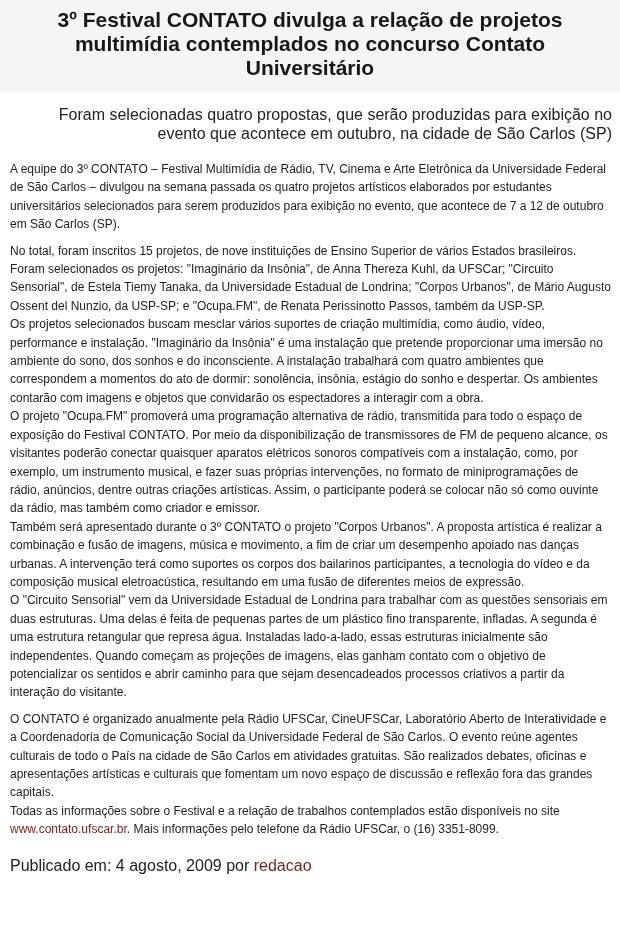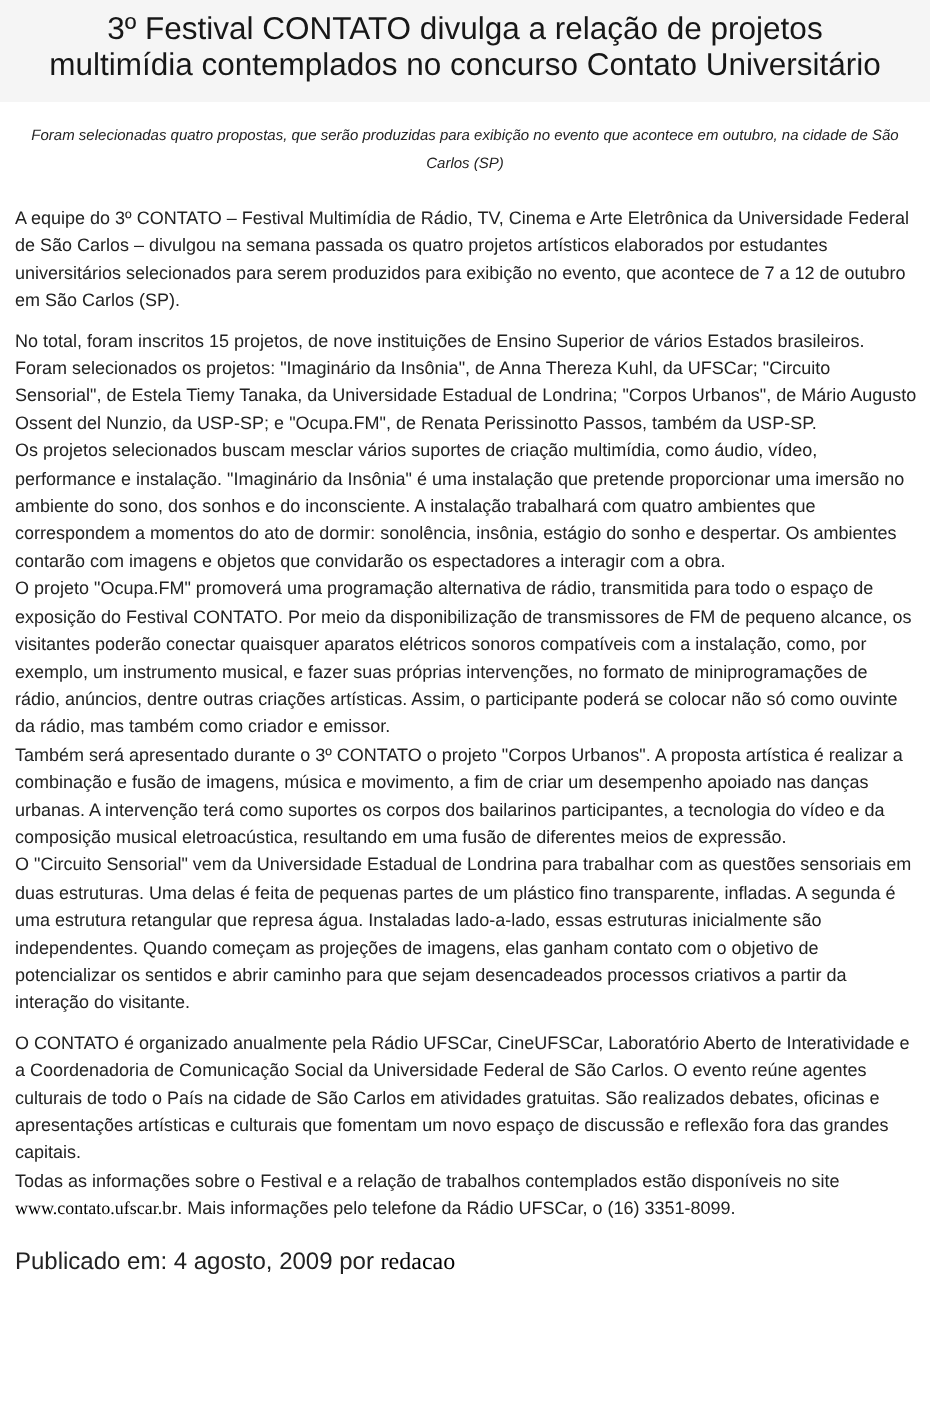--- a/index.html
+++ b/index.html
@@ -15,48 +15,46 @@
     color: #222222;
   }
   .header-band {
     background: #f5f5f5;
     padding: 8px 22px 12px 22px;
   }
   .page-title {
     margin: 0;
     font-size: 21px;
     line-height: 24px;
-    font-weight: normal;
+    font-weight: bold;
     text-align: center;
     color: #171717;
   }
   .subtitle {
     margin: 13px 8px 0 8px;
-    font-size: 10px;
+    font-size: 16px;
     line-height: 19px;
-    font-style: italic;
-    text-align: center;
+    text-align: right;
     color: #222222;
   }
   .article {
     margin: 17px 9px 0 10px;
     font-size: 12px;
     line-height: 18.4px;
   }
   .article p {
     margin: 0;
   }
   .block {
     margin-top: 8px;
   }
   a.link {
-    color: #000000;
+    color: #7f1d1d;
     text-decoration: none;
     cursor: pointer;
-    font-family: Liberation Serif, serif;
   }
   .published {
     margin: 18px 9px 0 10px;
     font-size: 16px;
     line-height: 18.4px;
   }
 </style>
 </head>
 <body>
 

